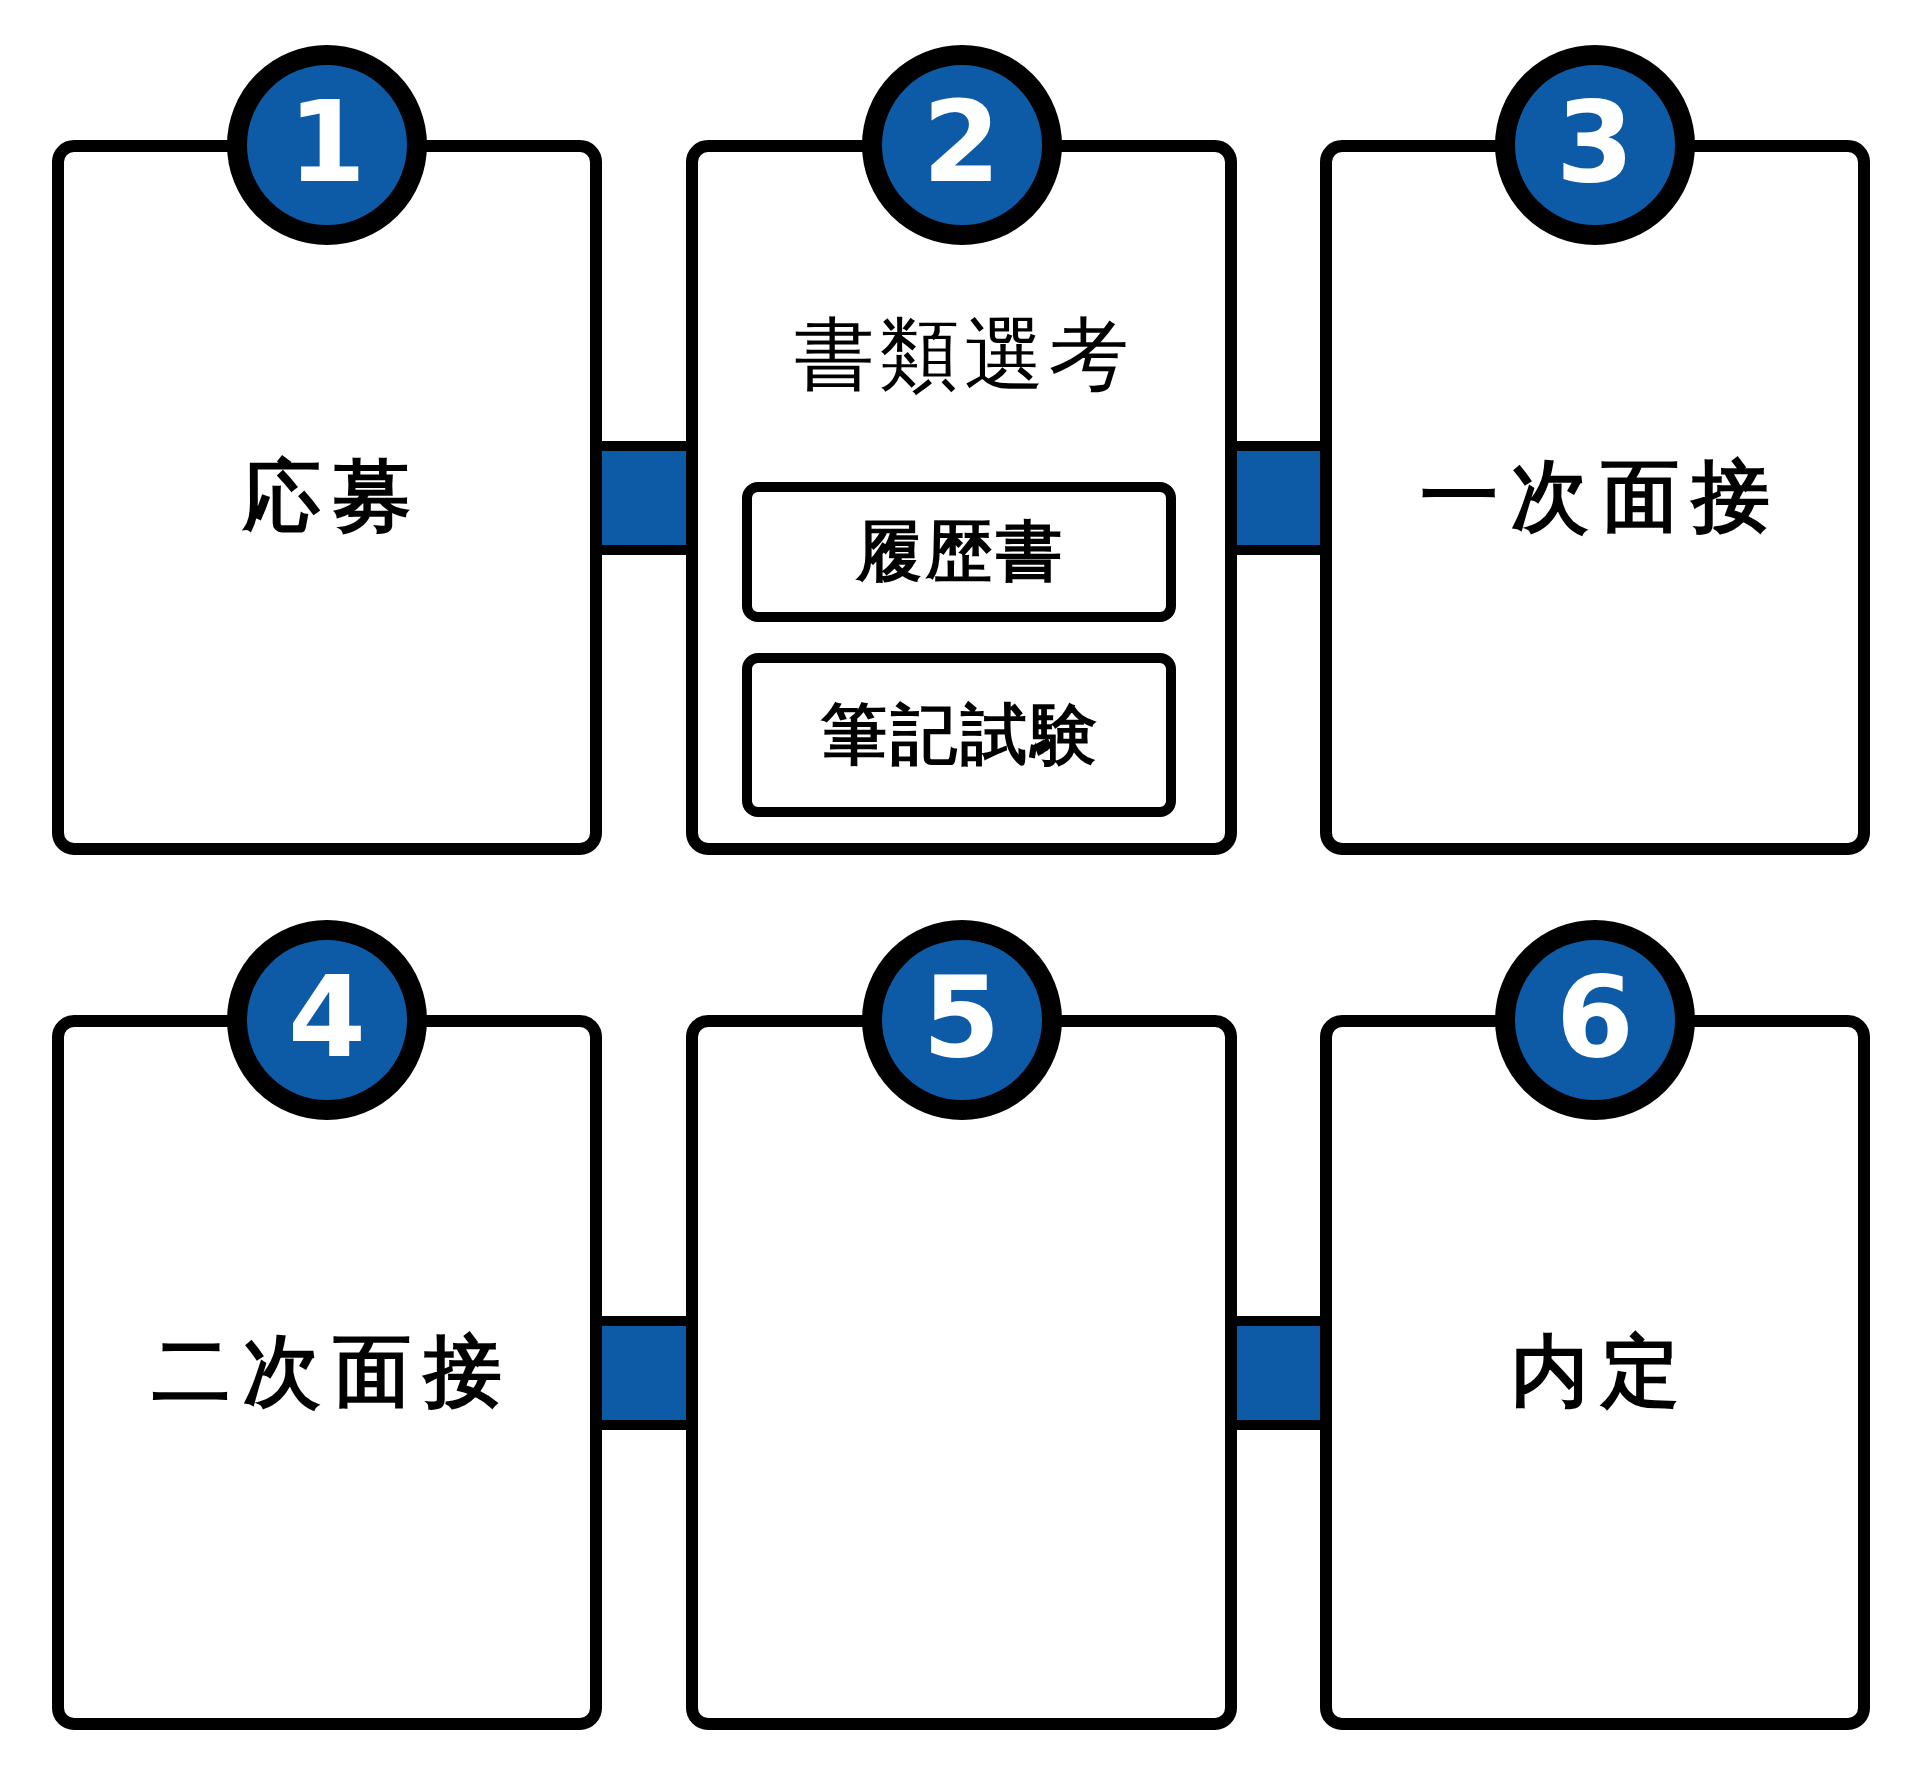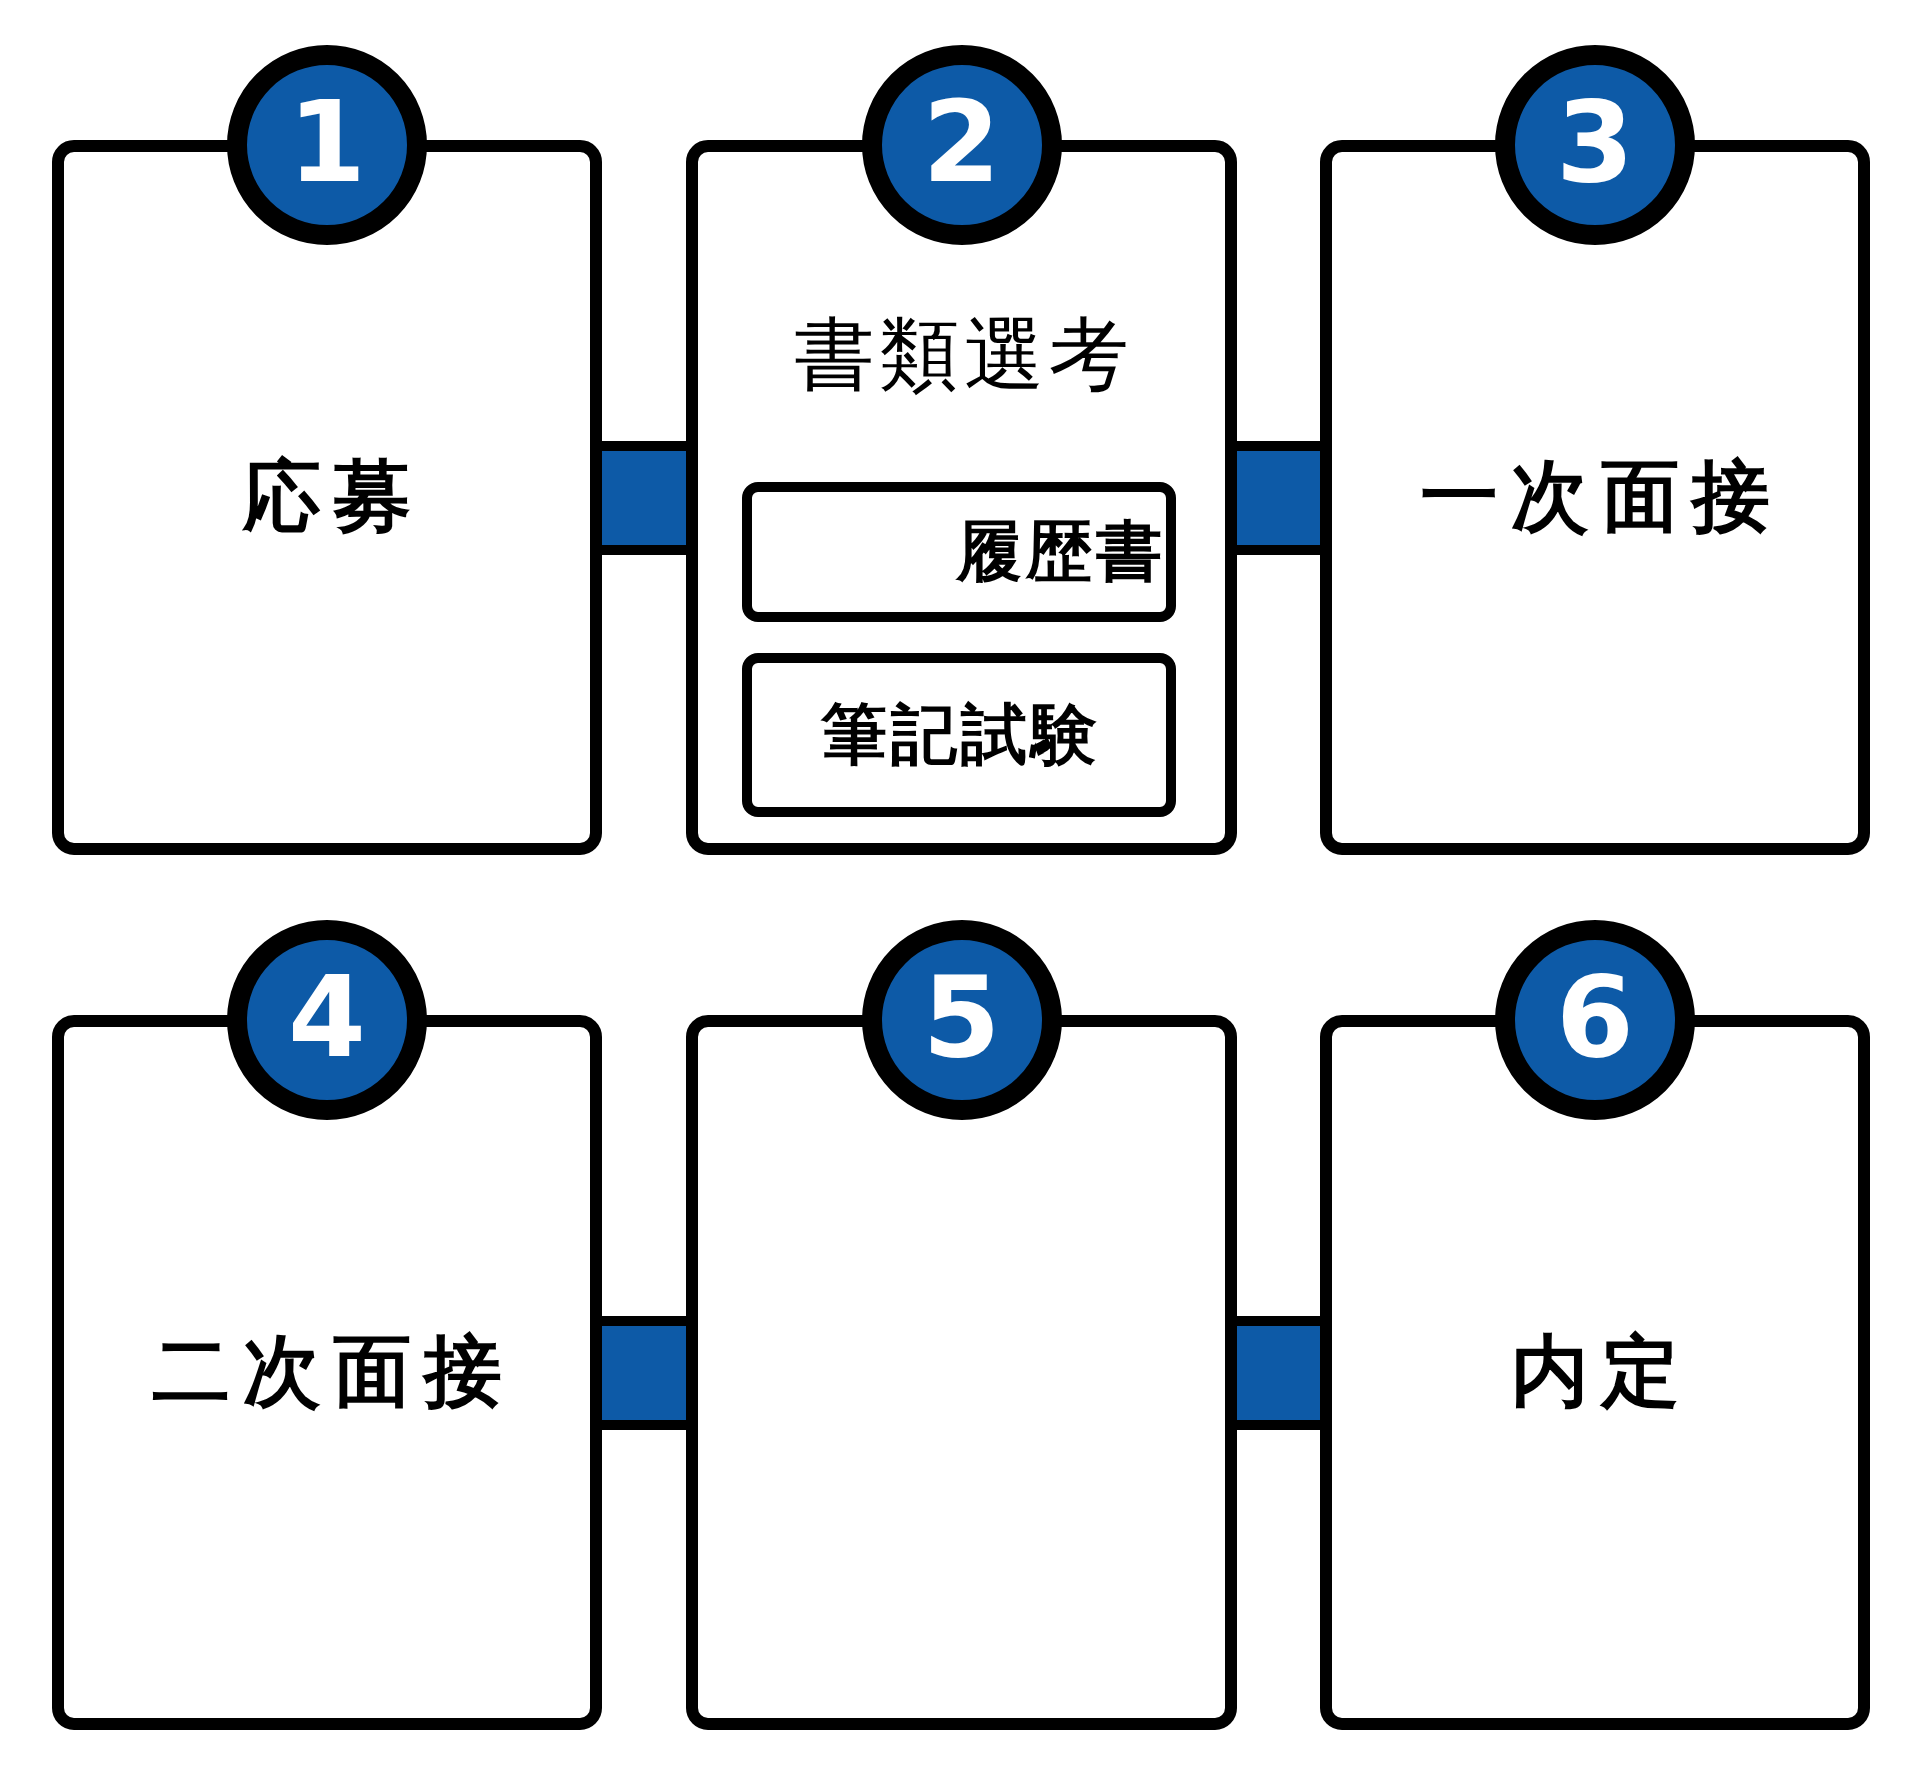--- a/index.html
+++ b/index.html
@@ -38,21 +38,21 @@
   .box-title {
     position:absolute; top:150px; left:0; width:100%; text-align:center;
     font-size:80px; font-weight:normal; color:#000000;
     letter-spacing:0.06em; text-indent:0.06em;
   }
   .sub-box {
     position:absolute; left:44px; width:434px; box-sizing:border-box;
     background:#ffffff; border:10px solid #000000; border-radius:16px;
     display:flex; align-items:center; justify-content:center;
   }
-  .sub-box-1 { top:330px; height:140px;justify-content:flex-end; }
+  .sub-box-1 { top:330px; height:140px; }
   .sub-box-2 { top:501px; height:164px; }
   .sub-box-label {
     font-size:66px; font-weight:bold; color:#000000;
     letter-spacing:0.06em; text-indent:0.06em; white-space:nowrap;
   }
 
   .connector {
     position:absolute; width:112px; height:114px; box-sizing:border-box;
     background:#0d5aa7; border-top:10px solid #000000; border-bottom:10px solid #000000;
     z-index:1;

